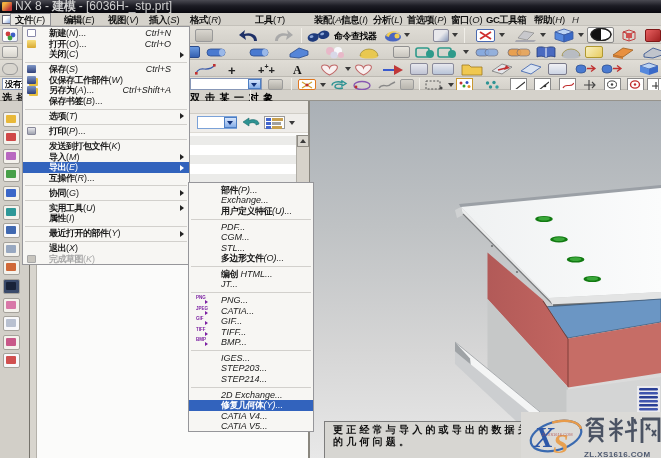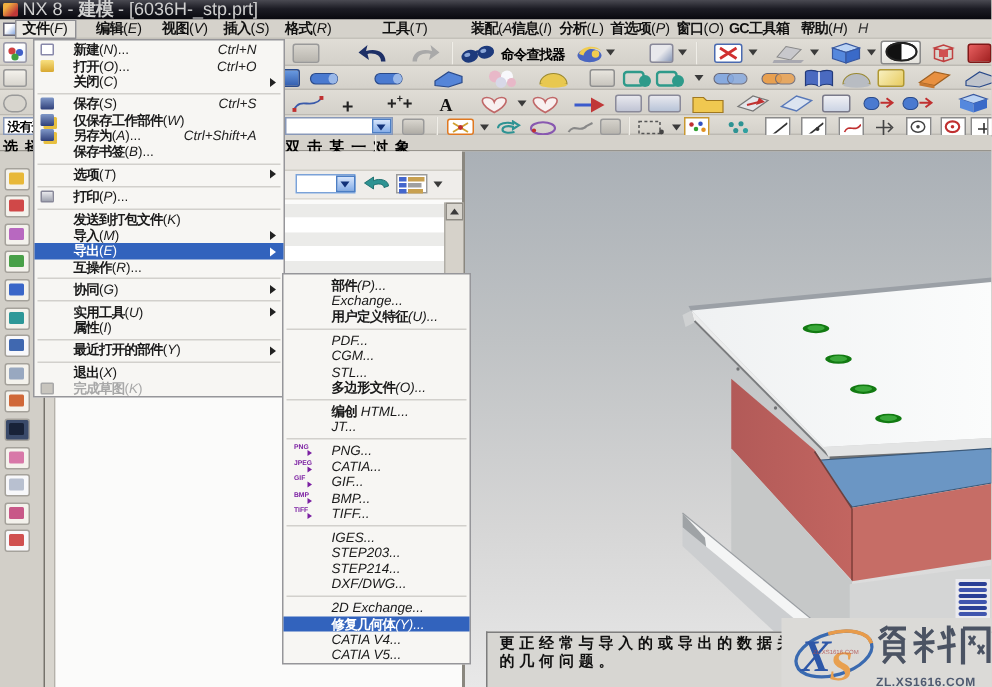--- a/index.html
+++ b/index.html
@@ -579,39 +579,36 @@
     </div>
     <div class="sr ">
       <span class="lbl">JPEG<i></i></span>
       <span class="t">CATIA...</span>
     </div>
     <div class="sr ">
       <span class="lbl">GIF<i></i></span>
       <span class="t">GIF...</span>
     </div>
     <div class="sr ">
+      <span class="lbl">TIFF<i></i></span>
+      <span class="t">TIFF...</span>
+    </div>
+    <div class="sr ">
       <span class="lbl">BMP<i></i></span>
       <span class="t">BMP...</span>
     </div>
-    <div class="sr ">
-      <span class="lbl">TIFF<i></i></span>
-      <span class="t">TIFF...</span>
-    </div>
     <div class="ssep"></div>
     <div class="sr ">
       <span class="t">IGES...</span>
     </div>
     <div class="sr ">
       <span class="t">STEP203...</span>
     </div>
     <div class="sr ">
       <span class="t">STEP214...</span>
-    </div>
-    <div class="sr ">
-      <span class="t">DXF/DWG...</span>
     </div>
     <div class="ssep"></div>
     <div class="sr ">
       <span class="t">2D Exchange...</span>
     </div>
     <div class="sr hl">
       <span class="t"><span class="tc cjk">修复几何体</span>(<i>Y</i>)...</span>
     </div>
     <div class="sr ">
       <span class="t">CATIA V4...</span>

